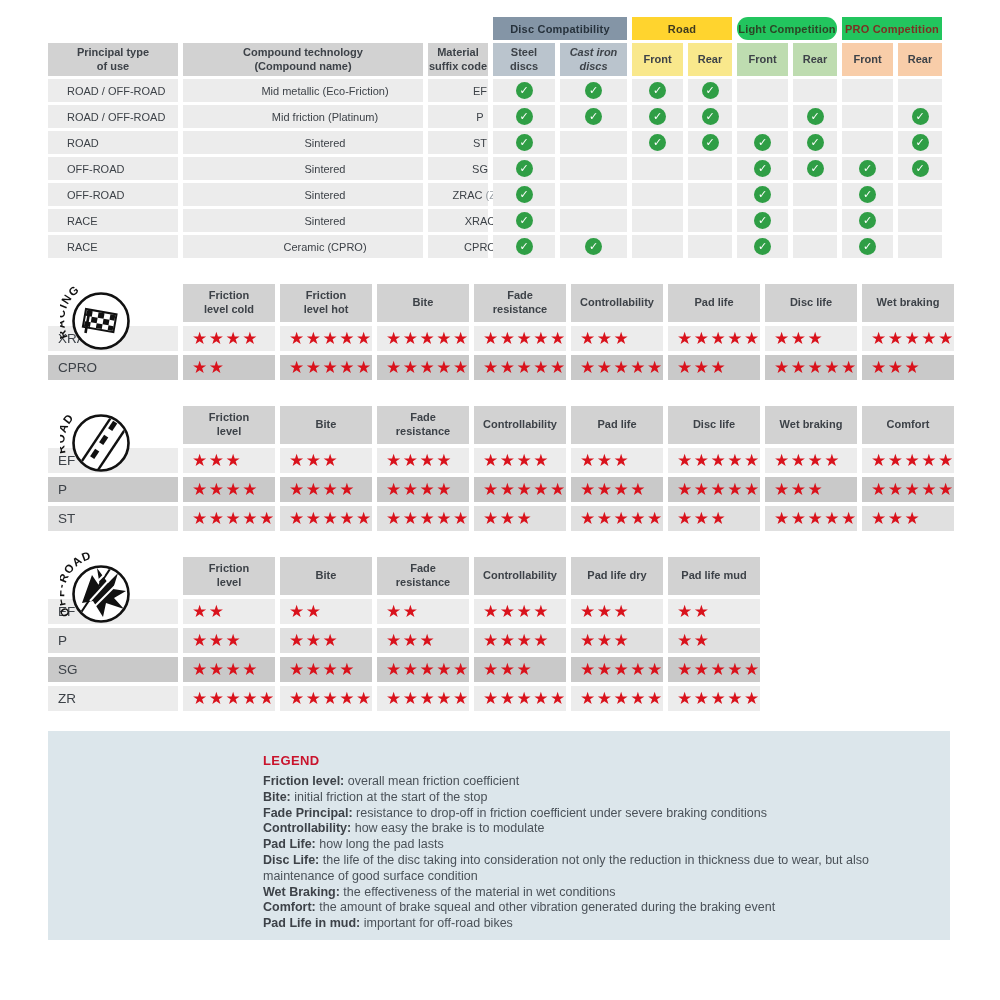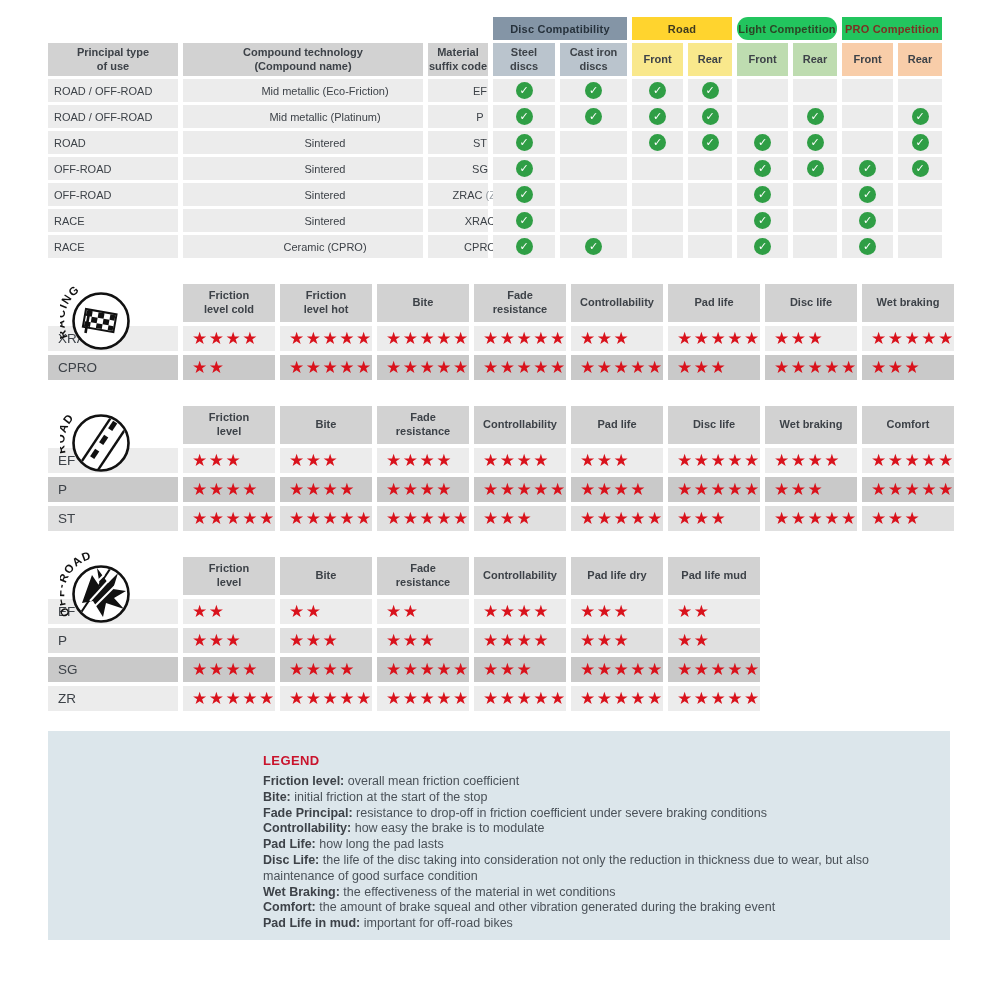--- a/index.html
+++ b/index.html
@@ -10,21 +10,21 @@
   
   .compat-grid{display:grid;
     grid-template-columns:130px 240px 60px 62px 67px 51px 44px 51px 44px 51px 44px;
     grid-template-rows:23px 33px repeat(7,23px);
     gap:3px 5px;}
   .gh{display:flex;align-items:center;justify-content:center;
       font-weight:bold;font-size:11px;letter-spacing:.2px;}
   .ch{display:flex;align-items:center;justify-content:center;text-align:center;
       background:#d2d2d2;font-weight:bold;font-size:11px;line-height:1.25;white-space:pre-line;}
   .cell{display:flex;align-items:center;background:#ececec;font-size:11px;}
-  .use{padding-left:6px;}
+  .use{padding-left:19px;}
   .mid{justify-content:center;text-align:center;padding-left:44px;}
   .code{gap:3px;}
   .note{color:#9aa0a6;}
   .chkcell{justify-content:center;}
   .chk{width:17px;height:17px;border-radius:50%;background:#2f9e45;color:#fff;
        display:flex;align-items:center;justify-content:center;
        font-size:11px;font-weight:bold;font-family:"DejaVu Sans",sans-serif;}
 
   
   .rt-section{position:relative;margin-top:12px;}
@@ -63,21 +63,21 @@
           <div class="gh" style="grid-column: span 2; background: #22c55e; color: rgb(44, 69, 37); border-radius: 11px;">Light Competition</div>
           <div class="gh" style="grid-column: span 2; background: #22c55e; color: rgb(124, 49, 35);">PRO Competition</div>
           <div class="ch">Principal type
 of use</div>
           <div class="ch">Compound technology
 (Compound name)</div>
           <div class="ch">Material
 suffix code</div>
           <div class="ch" style="background: rgb(186, 196, 205);">Steel
 discs</div>
-          <div class="ch" style="background: rgb(186, 196, 205);">Cast iron
+          <div class="ch" style="background: rgb(186, 196, 205); font-style: italic;">Cast iron
 discs</div>
           <div class="ch" style="background: rgb(249, 232, 140);">Front</div>
           <div class="ch" style="background: rgb(249, 232, 140);">Rear</div>
           <div class="ch" style="background: rgb(190, 220, 176);">Front</div>
           <div class="ch" style="background: rgb(190, 220, 176);">Rear</div>
           <div class="ch" style="background: rgb(248, 205, 169);">Front</div>
           <div class="ch" style="background: rgb(248, 205, 169);">Rear</div>
           <div class="cell use">ROAD / OFF-ROAD</div>
           <div class="cell mid">Mid metallic (Eco-Friction)</div>
           <div class="cell mid code">
@@ -93,21 +93,21 @@
             <span class="chk">✓</span>
           </div>
           <div class="cell chkcell">
             <span class="chk">✓</span>
           </div>
           <div class="cell chkcell"></div>
           <div class="cell chkcell"></div>
           <div class="cell chkcell"></div>
           <div class="cell chkcell"></div>
           <div class="cell use">ROAD / OFF-ROAD</div>
-          <div class="cell mid">Mid metallic (Platinum)</div>
+          <div class="cell mid">Mid friction (Platinum)</div>
           <div class="cell mid code">
             <span>P</span>
           </div>
           <div class="cell chkcell">
             <span class="chk">✓</span>
           </div>
           <div class="cell chkcell">
             <span class="chk">✓</span>
           </div>
           <div class="cell chkcell">

